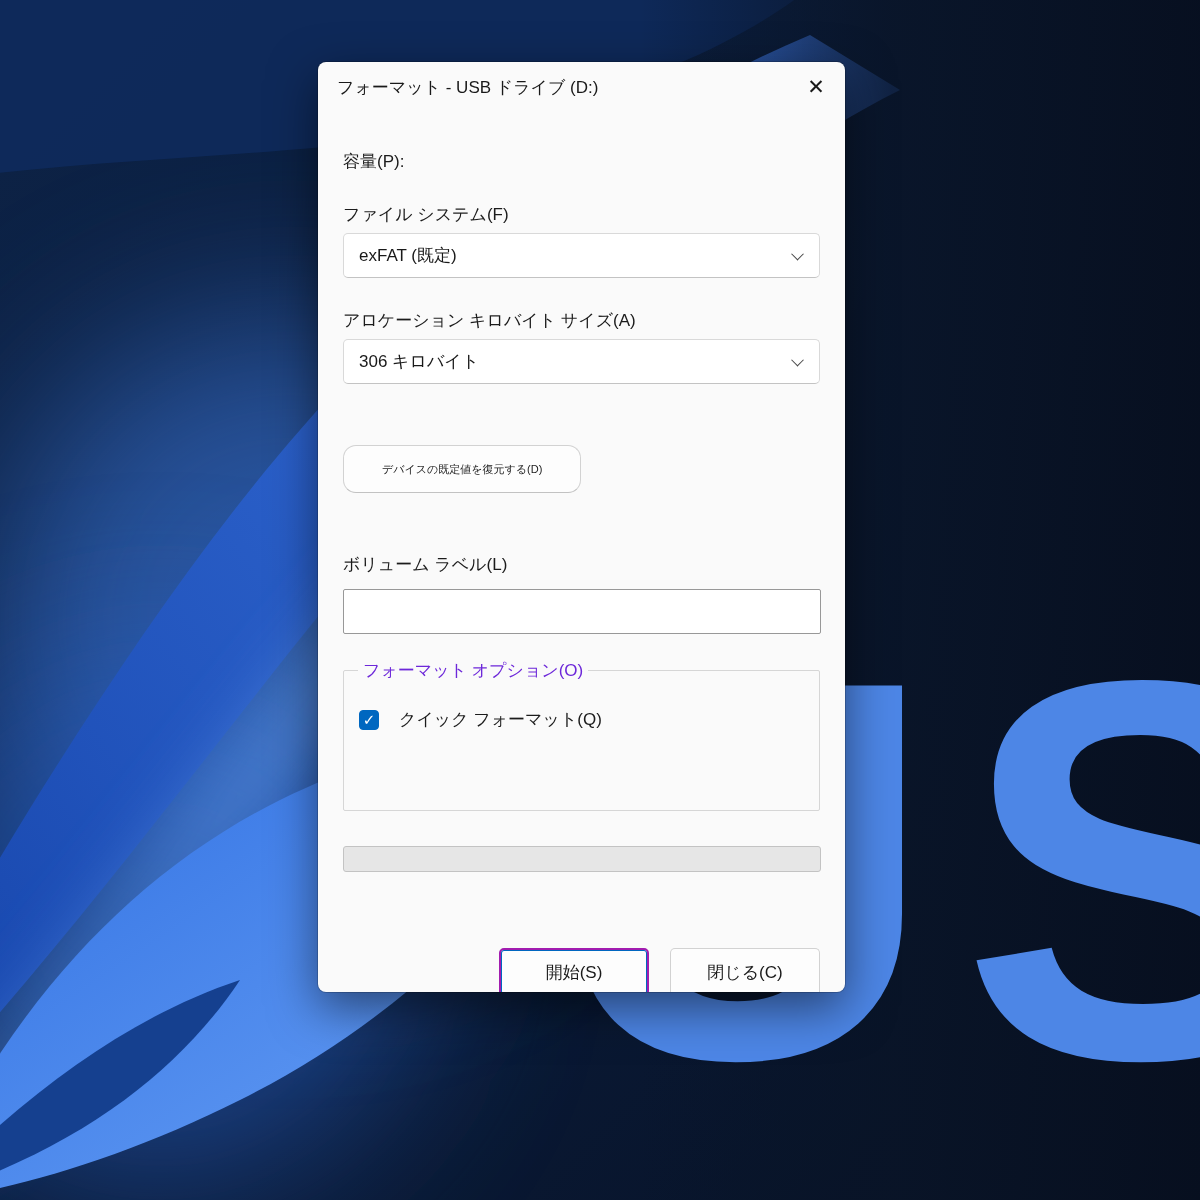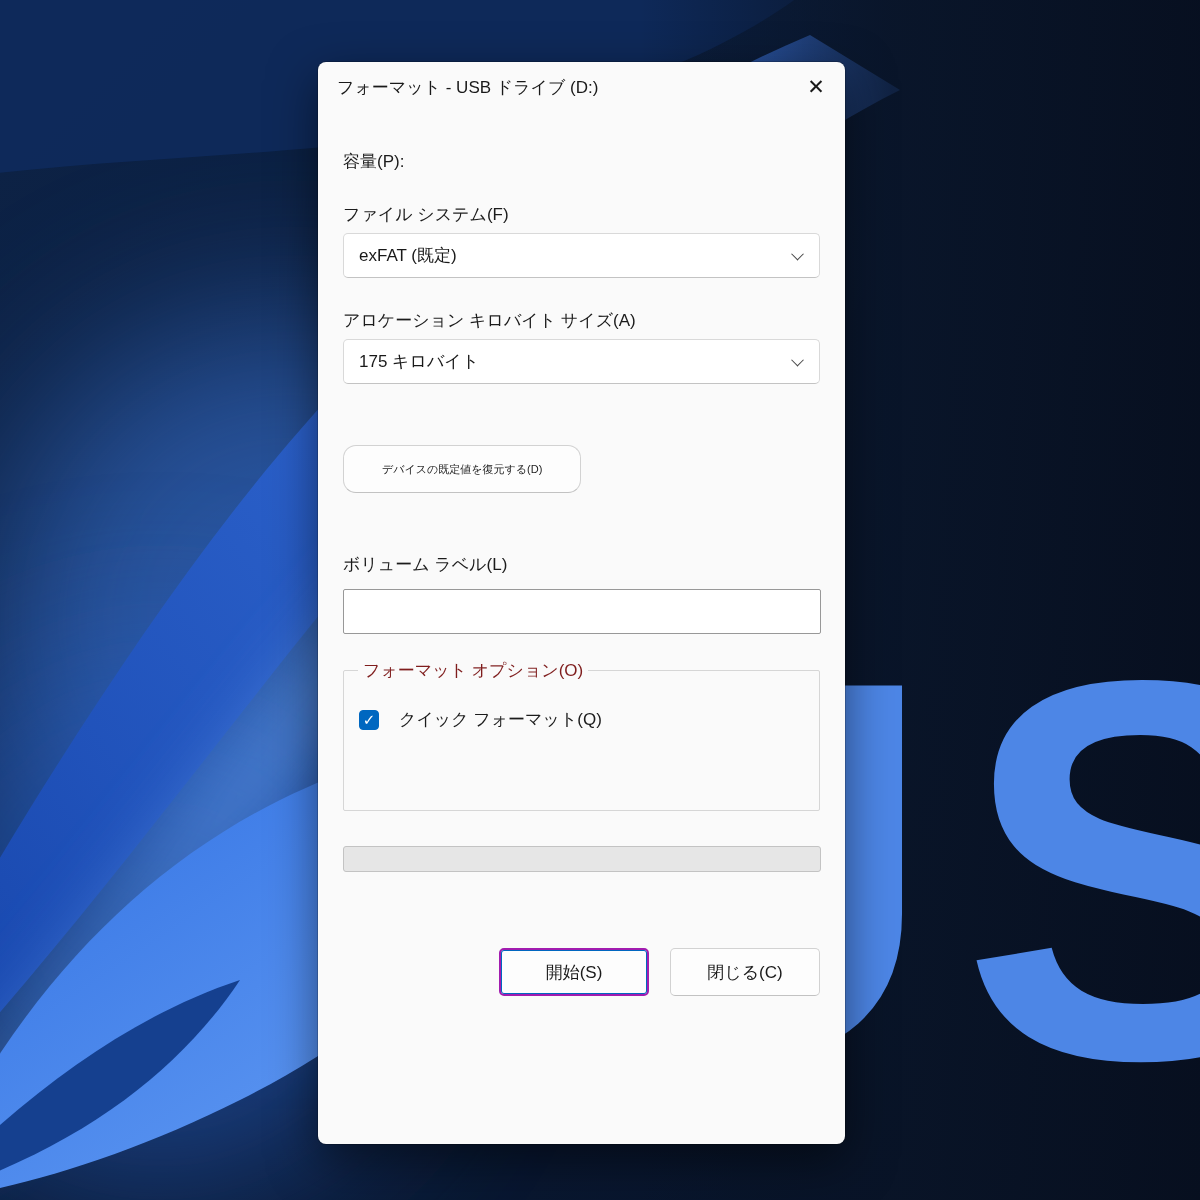--- a/index.html
+++ b/index.html
@@ -8,21 +8,21 @@
 
   
   .wallpaper { position:absolute; inset:0; overflow:hidden; }
   .wallpaper svg { position:absolute; inset:0; }
   .big-letters { position:absolute; left:545px; top:600px; line-height:1;
                  font-family:"Liberation Sans","DejaVu Sans",sans-serif;
                  font-weight:bold; font-size:540px; letter-spacing:26px;
                  color:#4d86e6; white-space:nowrap; }
 
   
-  .dialog { position:absolute; left:318px; top:62px; width:527px; height:1082px;
+  .dialog { position:absolute; left:318px; top:62px; width:527px; height:930px;
             background:#fafafa; border-radius:8px; overflow:hidden;
             box-shadow:0 16px 48px rgba(0,0,0,.5), 0 0 0 1px rgba(0,0,0,.18);
             color:#1a1a1a; font-size:17px; }
 
   .titlebar { display:flex; align-items:center; height:50px; padding:0 6px 0 19px; }
   .title { flex:1; font-size:17px; color:#191919; }
   .close-btn { width:46px; height:42px; display:flex; align-items:center; justify-content:center;
                font-size:21px; color:#1a1a1a; border-radius:6px; cursor:default; background:transparent; border:none; }
 
   .content { padding:0 25px; }
@@ -43,21 +43,21 @@
   .restore-btn { margin-top:61px; height:48px; padding:0 38px; font-size:11px; color:#1a1a1a;
                  background:#fdfdfd; border:1px solid #d2d2d2; border-bottom-color:#c2c2c2;
                  border-radius:13px; cursor:default; }
 
   .text-input { margin-top:14px; width:478px; height:45px; background:#ffffff;
                 border:1px solid #989898; border-radius:2px; padding:0 10px;
                 font-size:17px; font-family:inherit; }
 
   fieldset.group { margin-top:25px; height:152px; border:1px solid #d6d6d6; border-radius:2px;
                    padding:26px 15px 0 15px; }
-  fieldset.group legend { font-size:17px; color:#7f1d1d; padding:0 5px; margin-left:-1px; }
+  fieldset.group legend { font-size:17px; color:#6d28d9; padding:0 5px; margin-left:-1px; }
 
   .check-row { display:flex; align-items:center; gap:20px; }
   .checkbox { width:20px; height:20px; background:#0067c0; border:1px solid #0067c0; border-radius:4px;
               display:flex; align-items:center; justify-content:center; cursor:default; }
   .checkbox::after { content:"✓"; color:#ffffff; font-size:15px; line-height:1; }
   .check-label { font-size:17px; color:#1b1b1b; }
 
   .progress { margin-top:35px; height:26px; width:478px; background:#e6e6e6;
               border:1px solid #c3c3c3; border-radius:3px; overflow:hidden; }
   .progress-fill { height:100%; width:0%; background:#26a0da; }
@@ -136,21 +136,21 @@
     <div class="field-label">容量(P):</div>
 
     <div class="field-label tight">ファイル システム(F)</div>
     <div class="combo gap16">
       <span class="combo-value">exFAT (既定)</span>
       <span class="chevron"></span>
     </div>
 
     <div class="field-label tight">アロケーション キロバイト サイズ(A)</div>
     <div class="combo gap16">
-      <span class="combo-value">175 キロバイト</span>
+      <span class="combo-value">306 キロバイト</span>
       <span class="chevron"></span>
     </div>
 
     <button class="restore-btn">デバイスの既定値を復元する(D)</button>
 
     <div class="field-label vol">ボリューム ラベル(L)</div>
     <input class="text-input" type="text" value="" style="">
 
     <fieldset class="group">
       <legend>フォーマット オプション(O)</legend>

